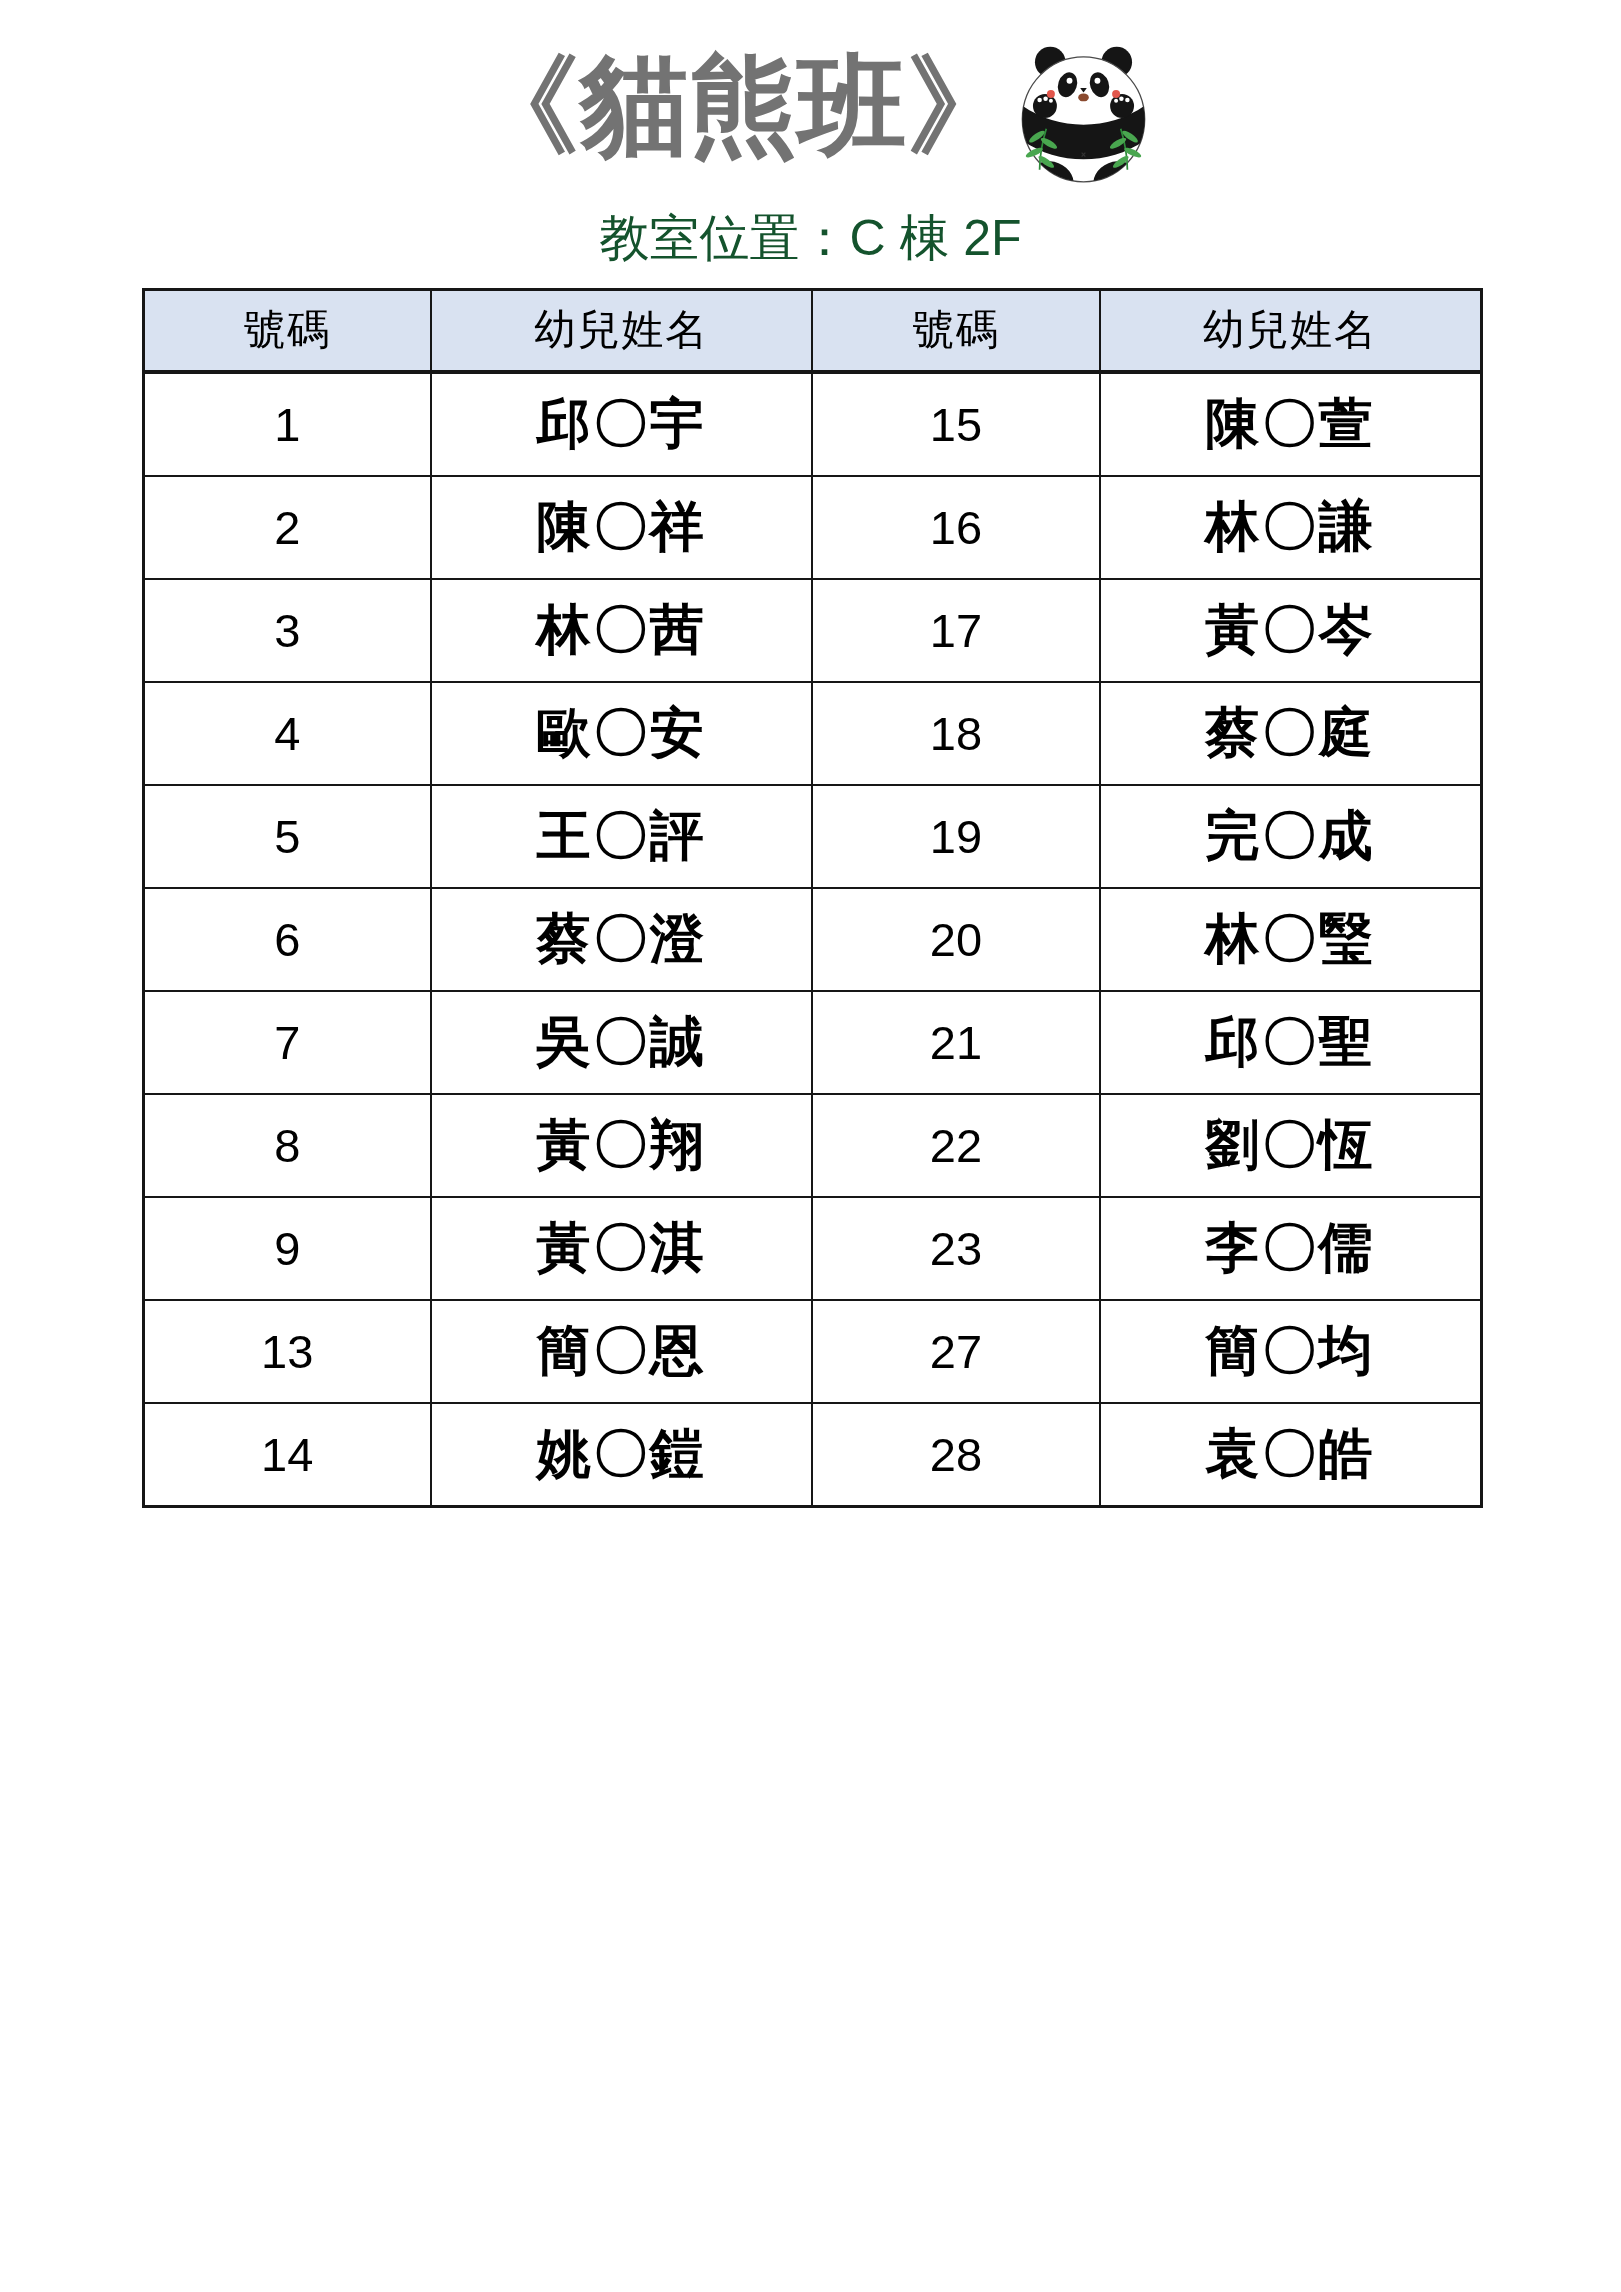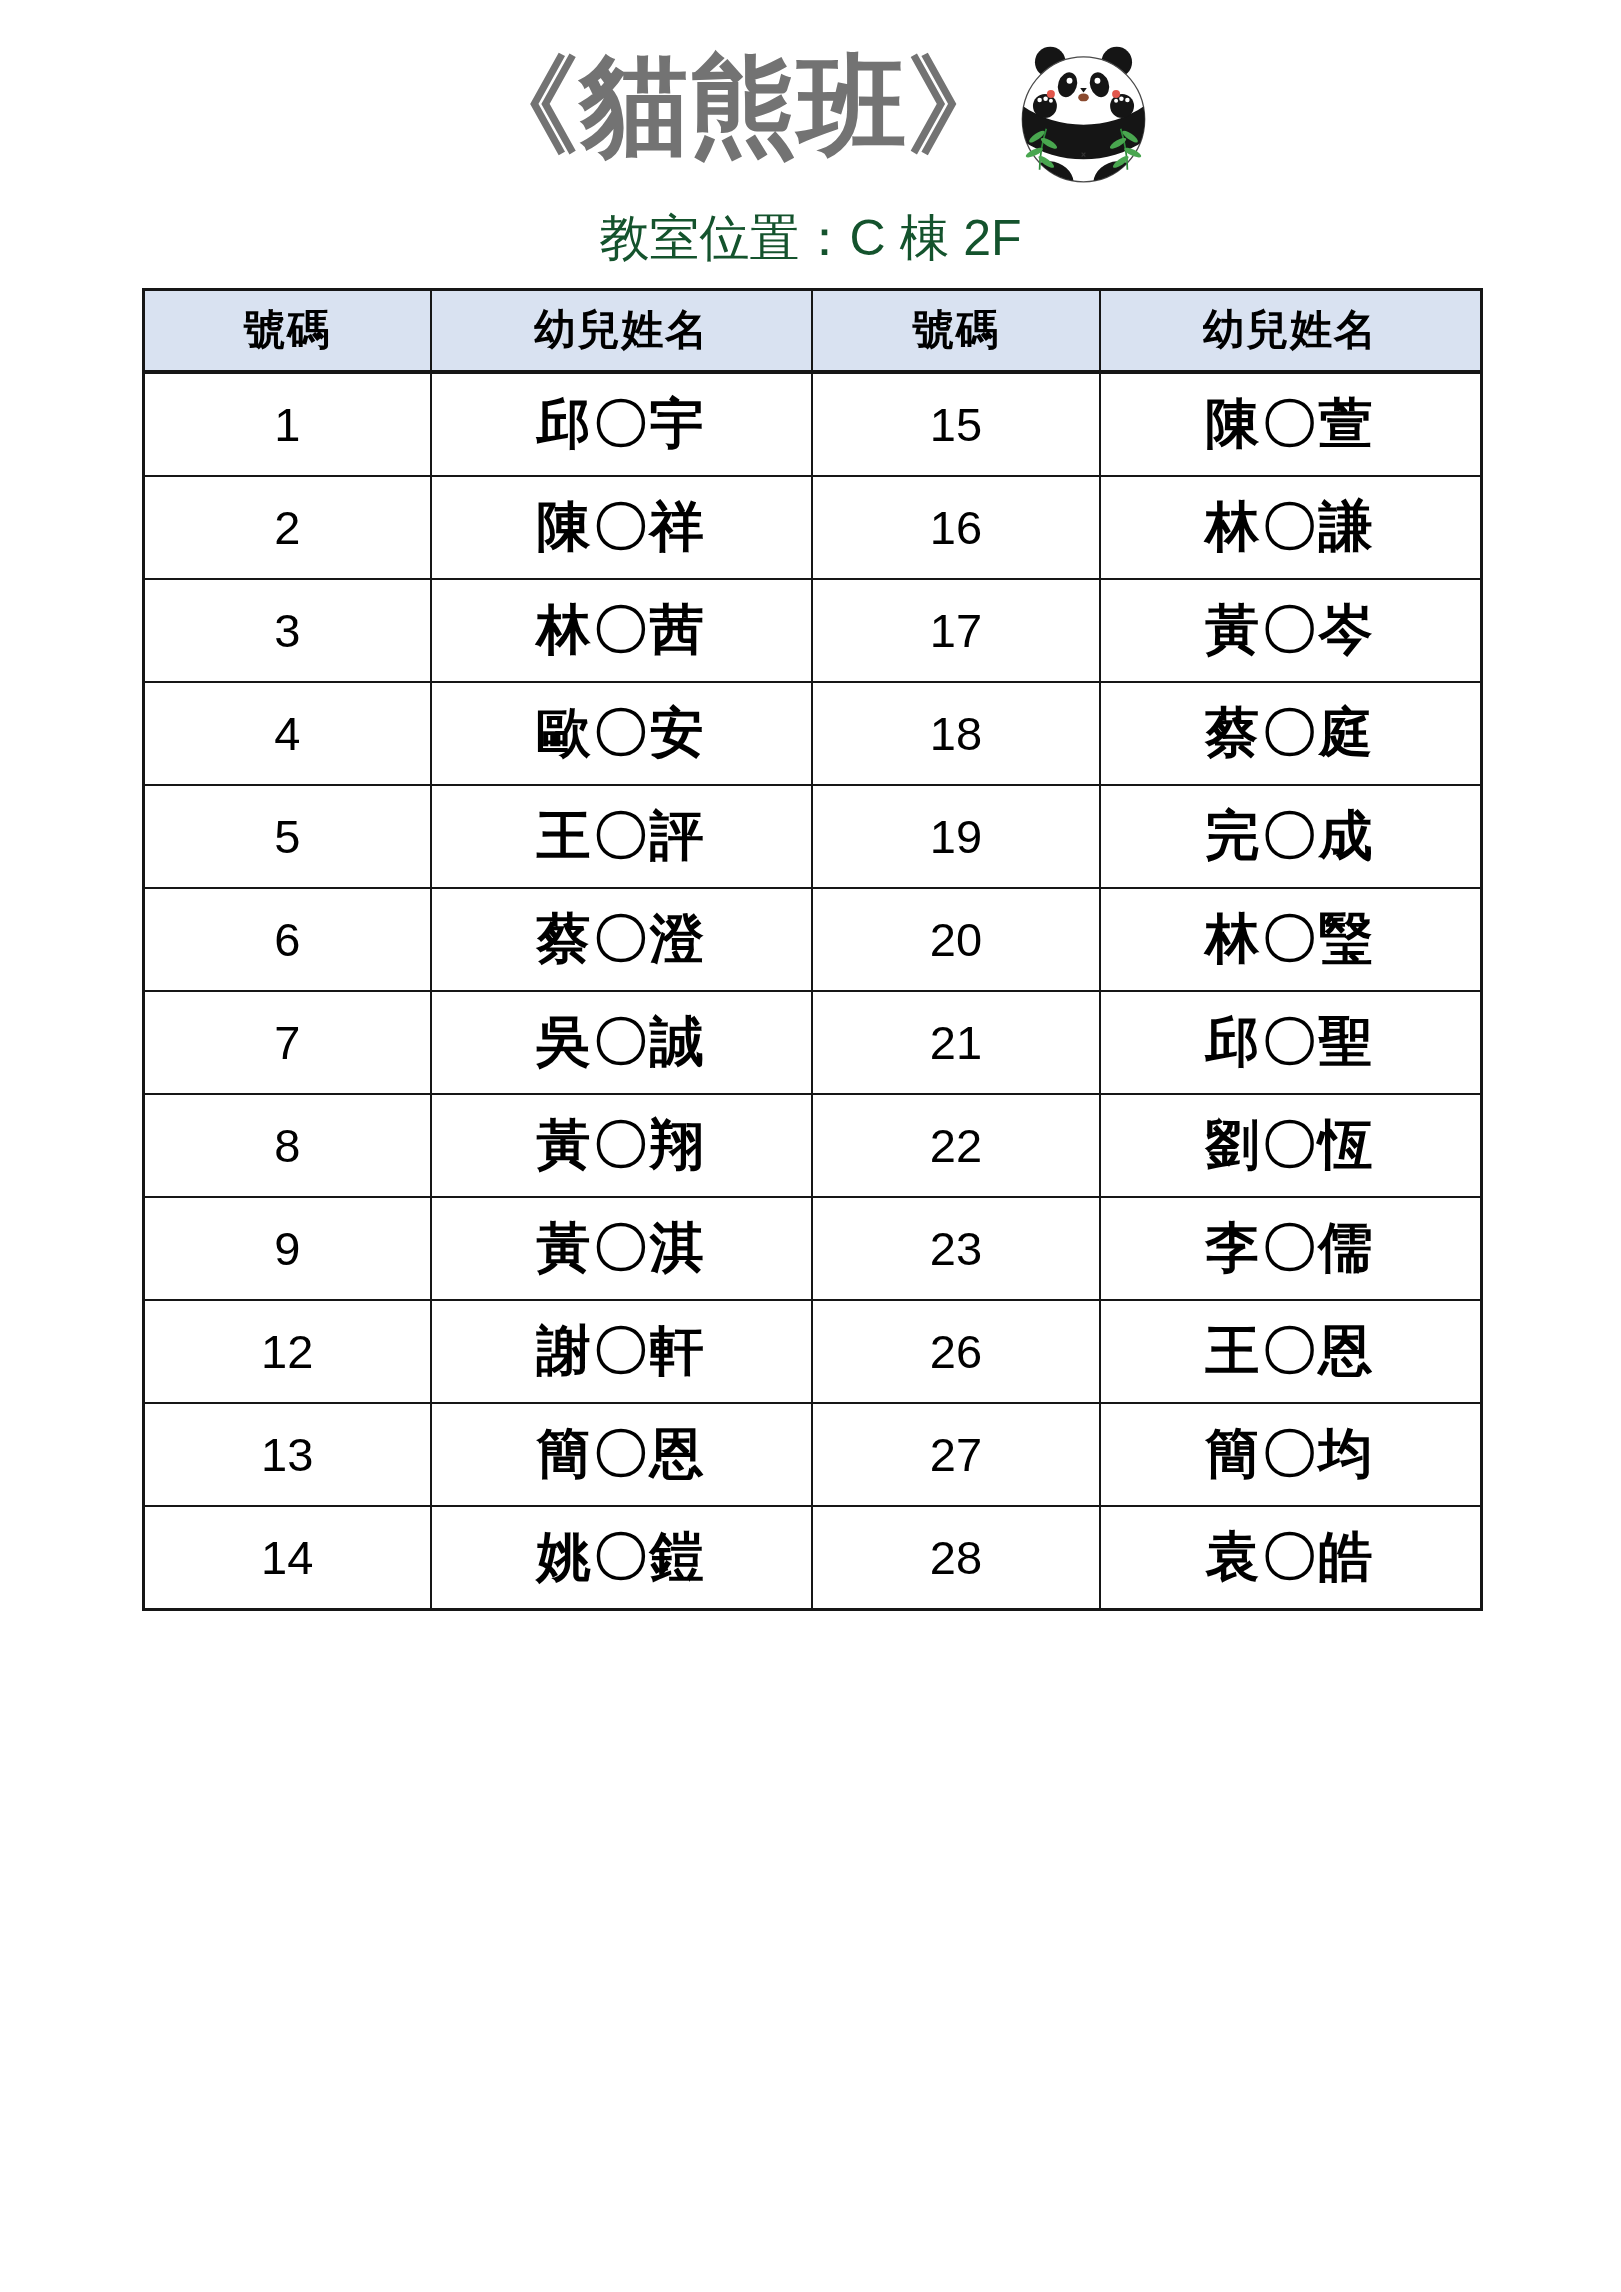--- a/index.html
+++ b/index.html
@@ -64,21 +64,21 @@
   table.roster {
     border-collapse: collapse;
     table-layout: fixed;
     width: 1338px;
     border: 3.6px solid #161616;
   }
   table.roster th {
     height: 77px;
     background: #d9e2f1;
     font-size: 42px;
-    font-weight: 700;
+    font-weight: 400;
     text-align: center;
     vertical-align: middle;
     border: 2.2px solid #161616;
     border-bottom: 4.5px solid #161616;
     letter-spacing: 1.8px;
   }
   table.roster td {
     height: 99px;
     text-align: center;
     vertical-align: middle;
@@ -233,26 +233,20 @@
             <td class="num-cell">22</td>
             <td class="name-cell">劉〇恆</td>
           </tr>
           <tr>
             <td class="num-cell">9</td>
             <td class="name-cell">黃〇淇</td>
             <td class="num-cell">23</td>
             <td class="name-cell">李〇儒</td>
           </tr>
           <tr>
-            <td class="num-cell">12</td>
-            <td class="name-cell">謝〇軒</td>
-            <td class="num-cell">26</td>
-            <td class="name-cell">王〇恩</td>
-          </tr>
-          <tr>
             <td class="num-cell">13</td>
             <td class="name-cell">簡〇恩</td>
             <td class="num-cell">27</td>
             <td class="name-cell">簡〇均</td>
           </tr>
           <tr>
             <td class="num-cell">14</td>
             <td class="name-cell">姚〇鎧</td>
             <td class="num-cell">28</td>
             <td class="name-cell">袁〇皓</td>

